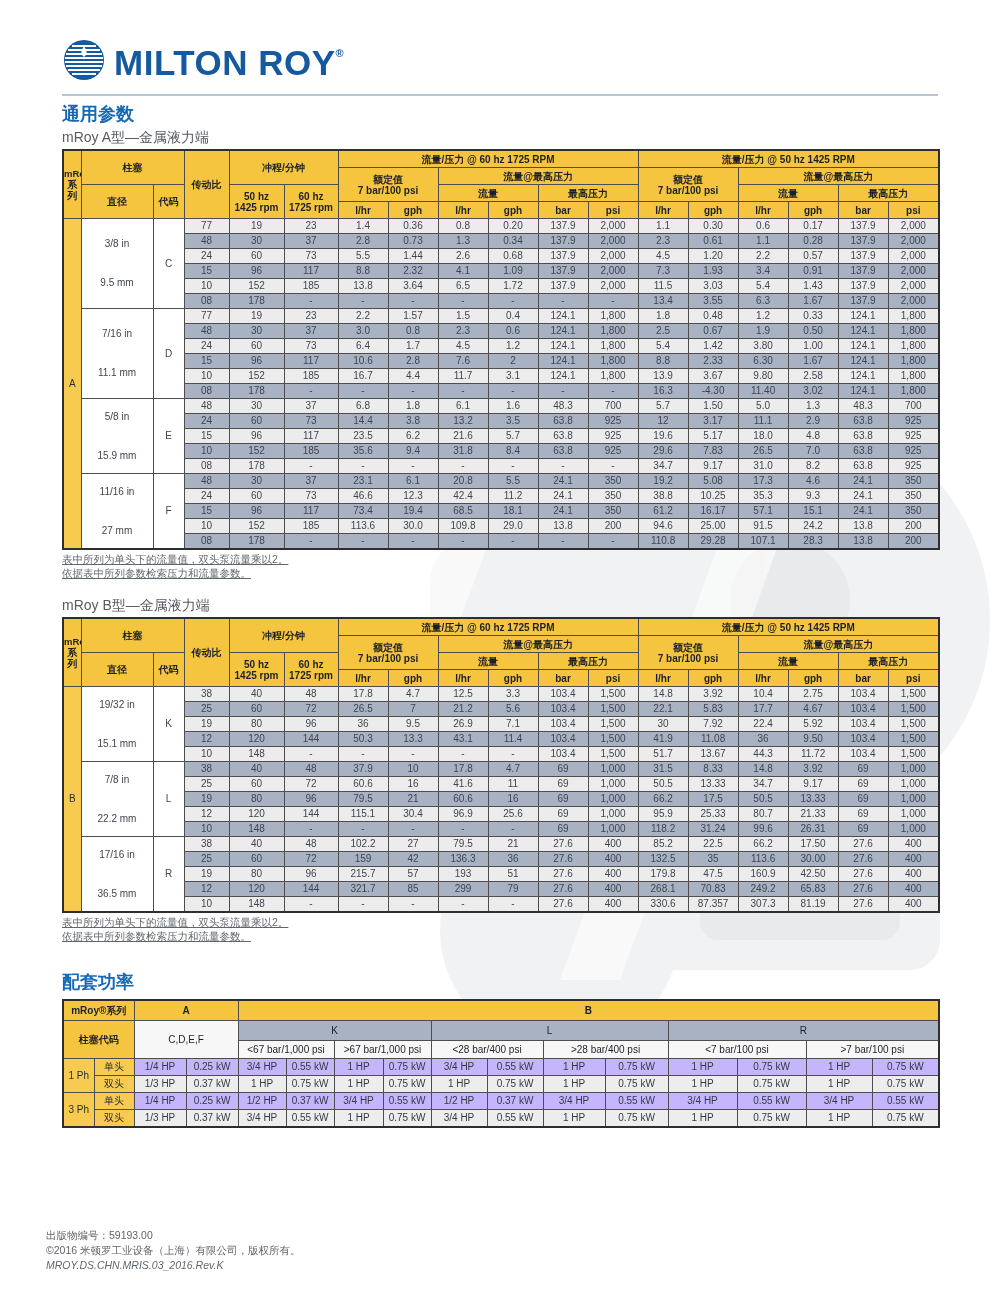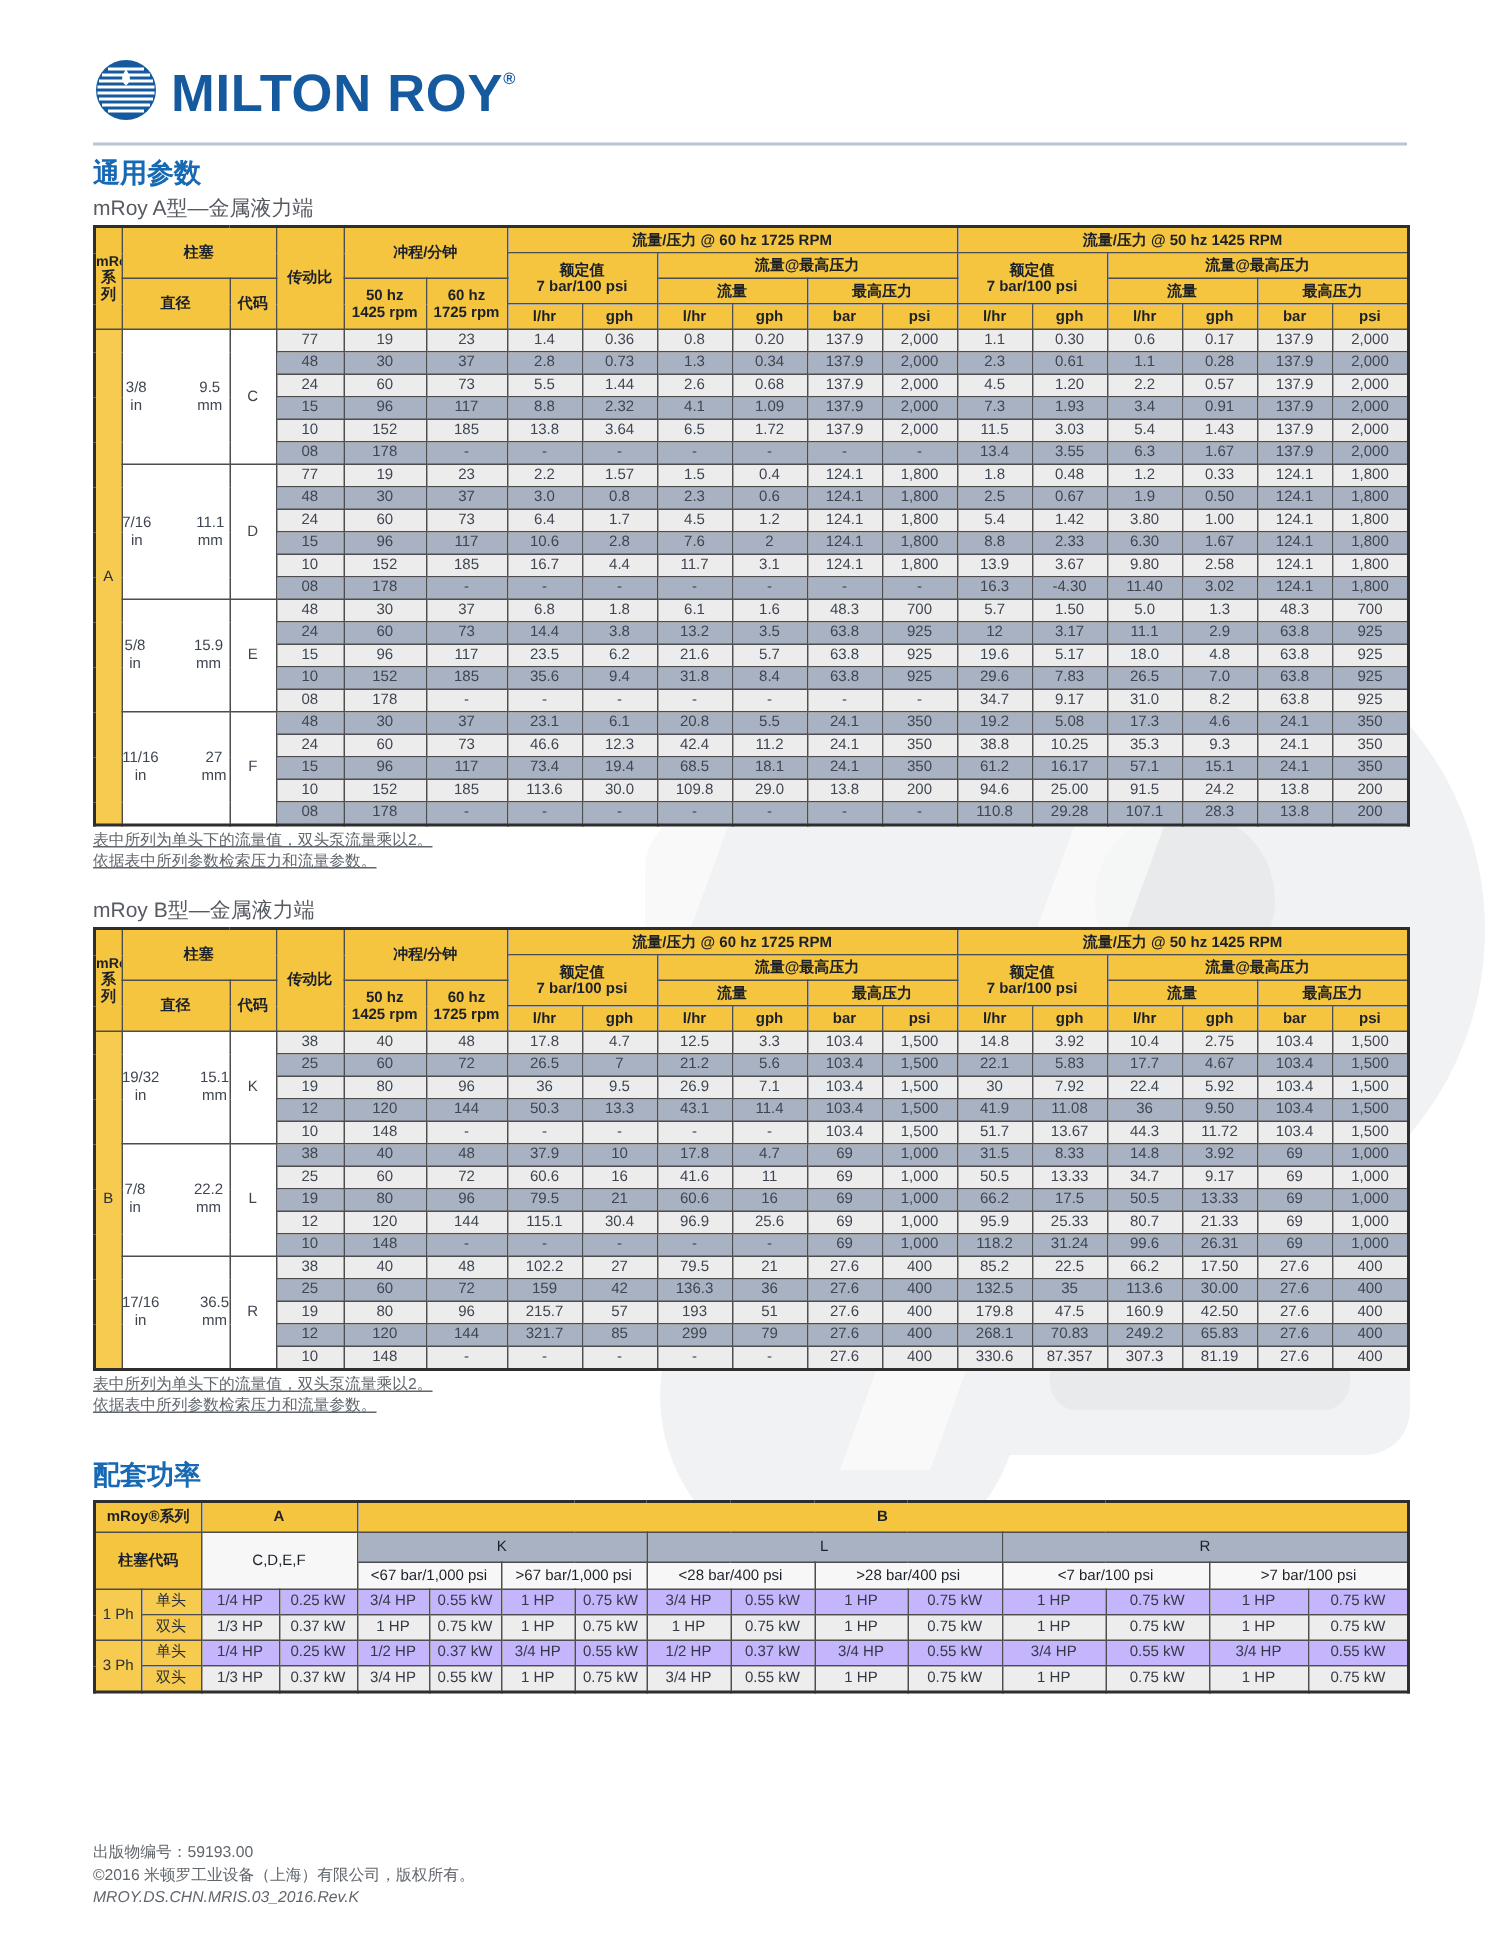--- a/index.html
+++ b/index.html
@@ -28,39 +28,39 @@
   
   table.spec{width:876px;border-collapse:collapse;table-layout:fixed;
     border:2px solid #2e2e2e;font-size:10px;}
   table.spec th,table.spec td{border:1px solid #4d4d4d;padding:0;text-align:center;overflow:hidden;}
   table.spec th{background:#F5C540;color:#1c2028;font-weight:bold;line-height:11px;height:16px;}
   table.spec td{height:14px;line-height:12px;color:#3f4550;}
   .row-light td{background:#ECECED;}
   .row-dark td{background:#A9B2C3;}
   table.spec td.series-cell{background:#F6CB4F;color:#2a2f38;font-size:10px;}
   table.spec td.dia-cell,table.spec td.code-cell{background:#ffffff;color:#3f4550;}
-  .dia-wrap{display:flex;flex-direction:row;justify-content:center;gap:27px;font-size:10px;}
+  .dia-wrap{display:flex;flex-direction:column;justify-content:center;gap:27px;font-size:10px;}
   .hsmall{font-size:9.5px;}
 
   
   table.power{width:876px;border-collapse:collapse;table-layout:fixed;
     border:2px solid #2e2e2e;font-size:10px;margin-top:6px;}
   table.power th,table.power td{border:1px solid #4d4d4d;padding:0;text-align:center;overflow:hidden;}
   table.power th{color:#1c2028;font-weight:bold;height:19px;line-height:12px;}
   .pw-yellow{background:#F5C540;}
   .pw-gray{background:#A9B2C3;font-weight:normal !important;color:#2b2f38;}
   .pw-white{background:#f7f7f8;font-weight:normal !important;color:#3f4550;}
   .pw-range{background:#f7f7f8;font-weight:normal !important;color:#3f4550;height:17px !important;}
   table.power td{height:16px;line-height:14px;color:#343a44;}
   .prow-dark td{background:#c4b5fd;}
   .prow-light td{background:#EDEDEE;}
   table.power td.lbl{background:#F6CB4F;color:#2a2f38;}
 
   
-  .footer{position:absolute;left:62px;top:1228px;color:#61666c;font-size:10.5px;line-height:15px;}
+  .footer{position:absolute;left:46px;top:1228px;color:#61666c;font-size:10.5px;line-height:15px;}
   .footer .it{font-style:italic;}
 </style>
 </head>
 <body>
 
 <svg class="watermark" width="1000" height="1293" viewBox="0 0 1000 1293">
   <g fill="#f1f2f3">
     <circle cx="780" cy="620" r="210"></circle>
     <rect x="430" y="540" width="420" height="160" rx="40"></rect>
     <circle cx="560" cy="930" r="120"></circle>

